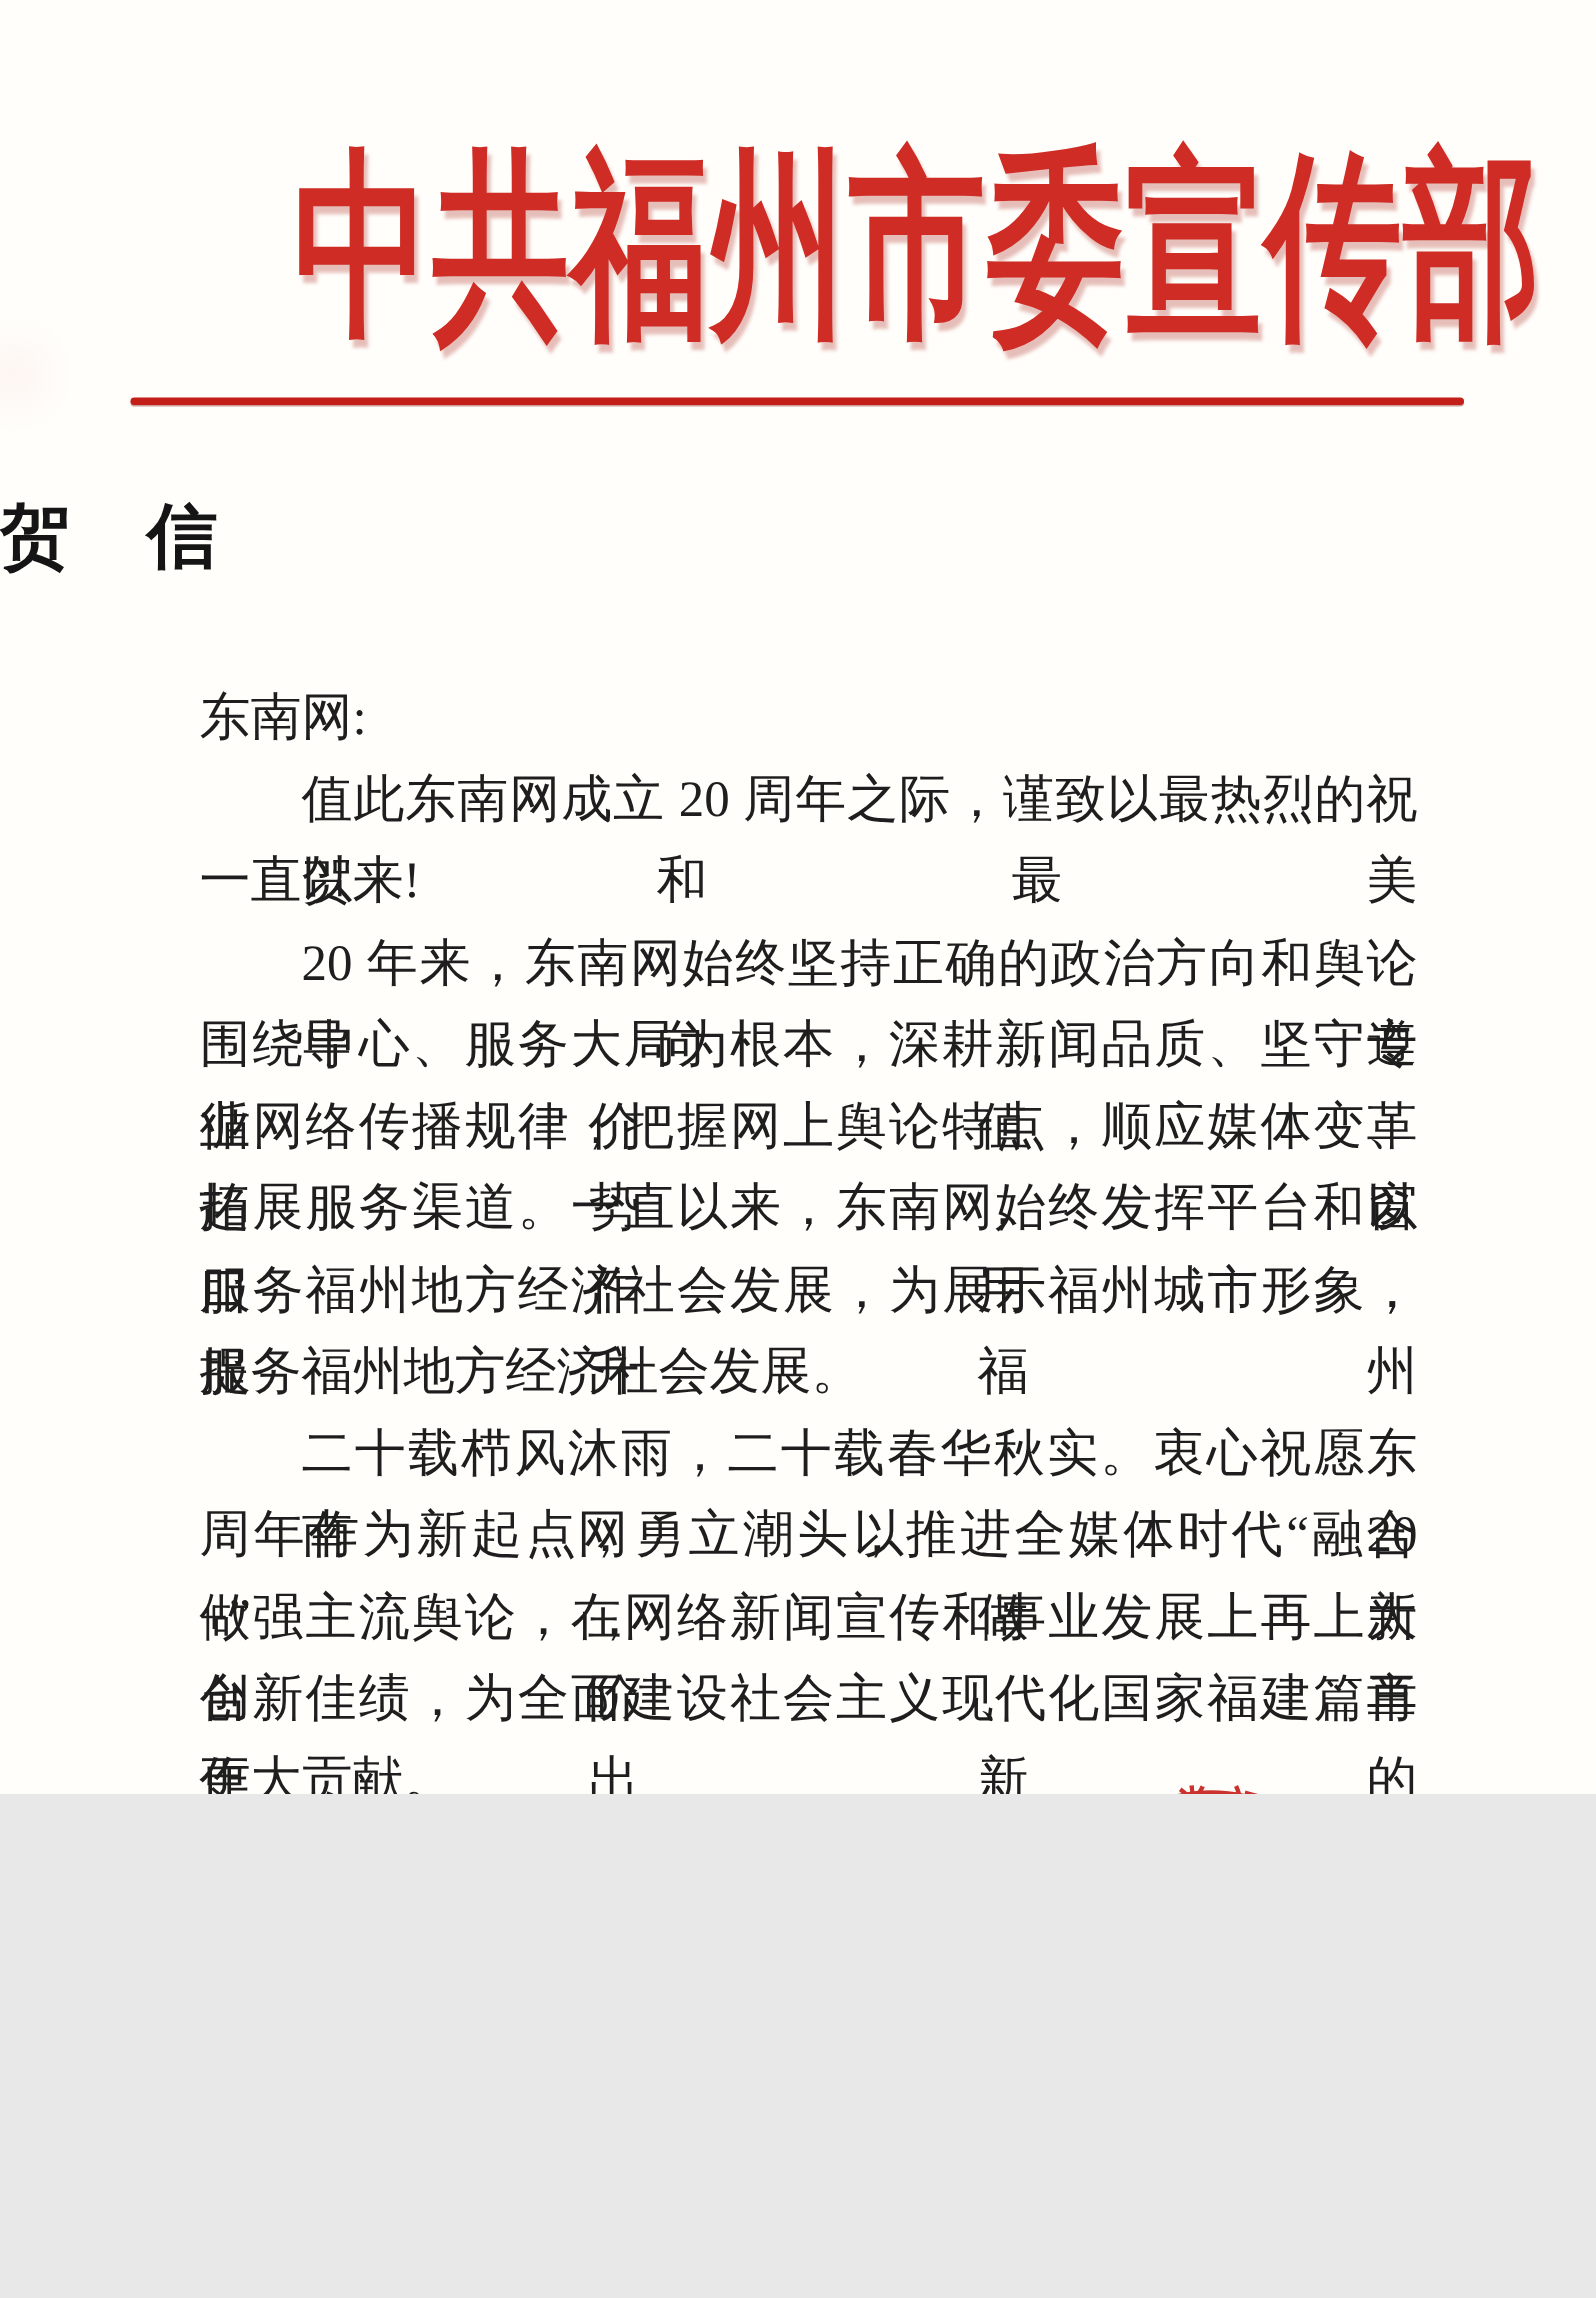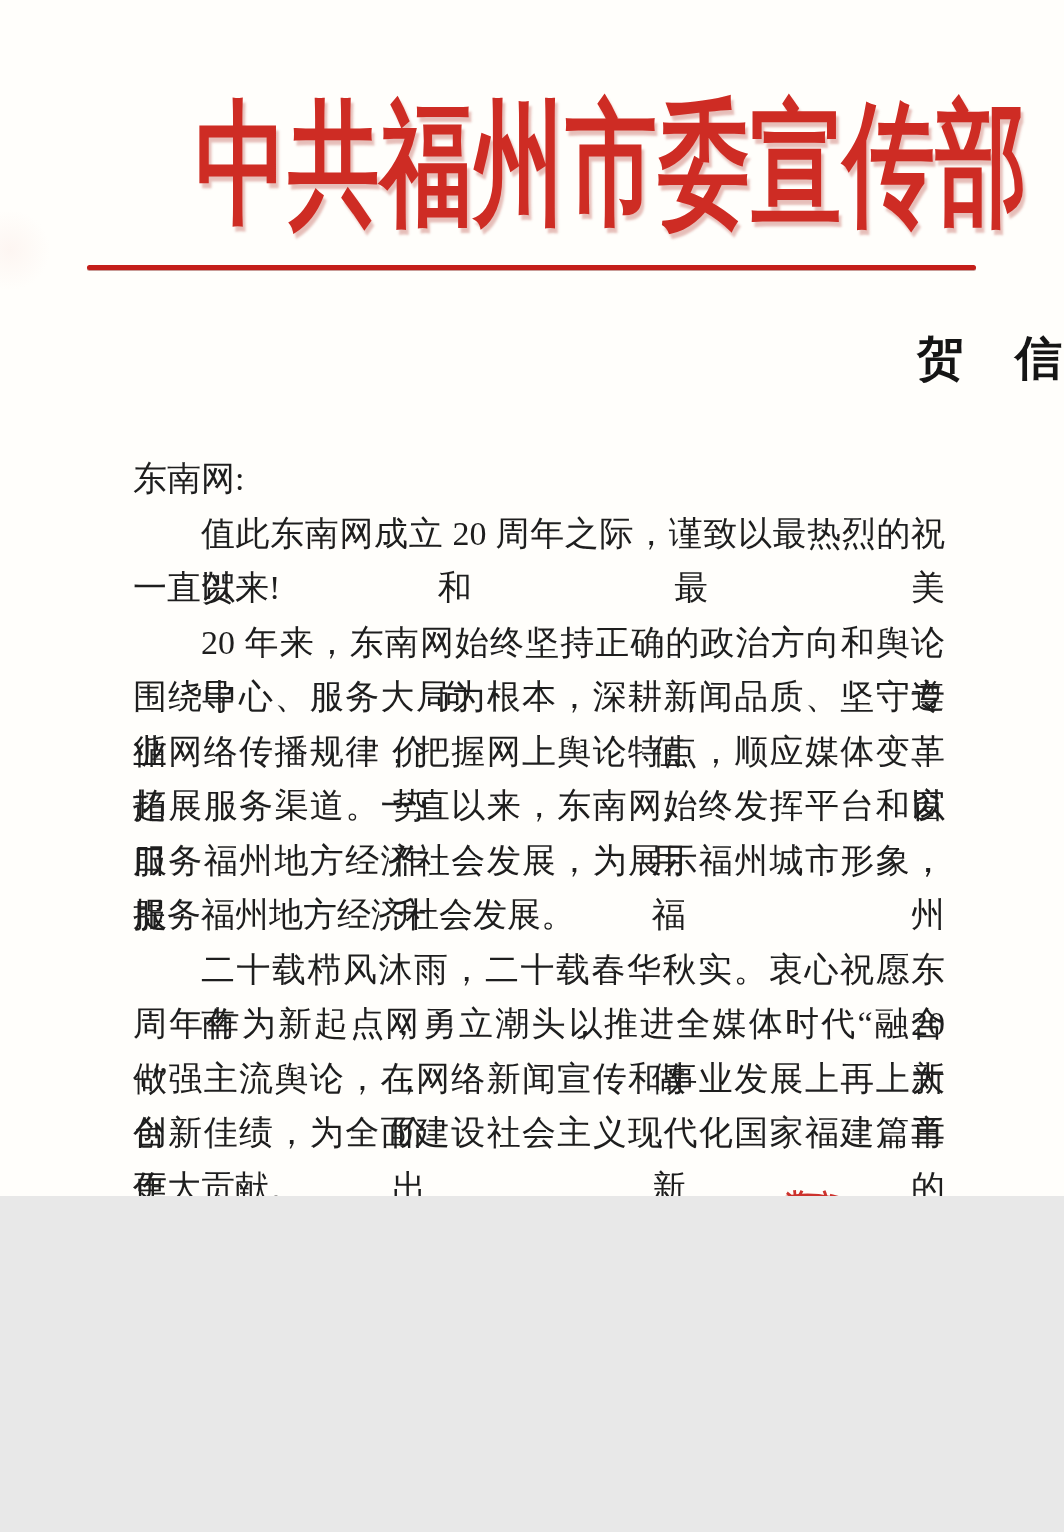--- a/index.html
+++ b/index.html
@@ -42,21 +42,21 @@
   }
   .red-rule{
     position:absolute;left:87px;top:265px;
     width:889px;height:5px;
     background:var(--rule-red);
     border-radius:3px;
     box-shadow:0 1px 0 rgba(120,10,5,0.4);
   }
   .letter-title{
     position:absolute;left:0;right:0;top:330px;
-    margin:0;text-align:right;
+    margin:0;text-align:left;
     font-size:47px;line-height:1.2;font-weight:bold;
     color:#151515;letter-spacing:2px;
   }
   .body-lines{
     position:absolute;left:133px;top:452px;width:812px;
   }
   .bline{
     height:54.5px;line-height:54.5px;
     font-size:34px;color:var(--ink);
     white-space:nowrap;

